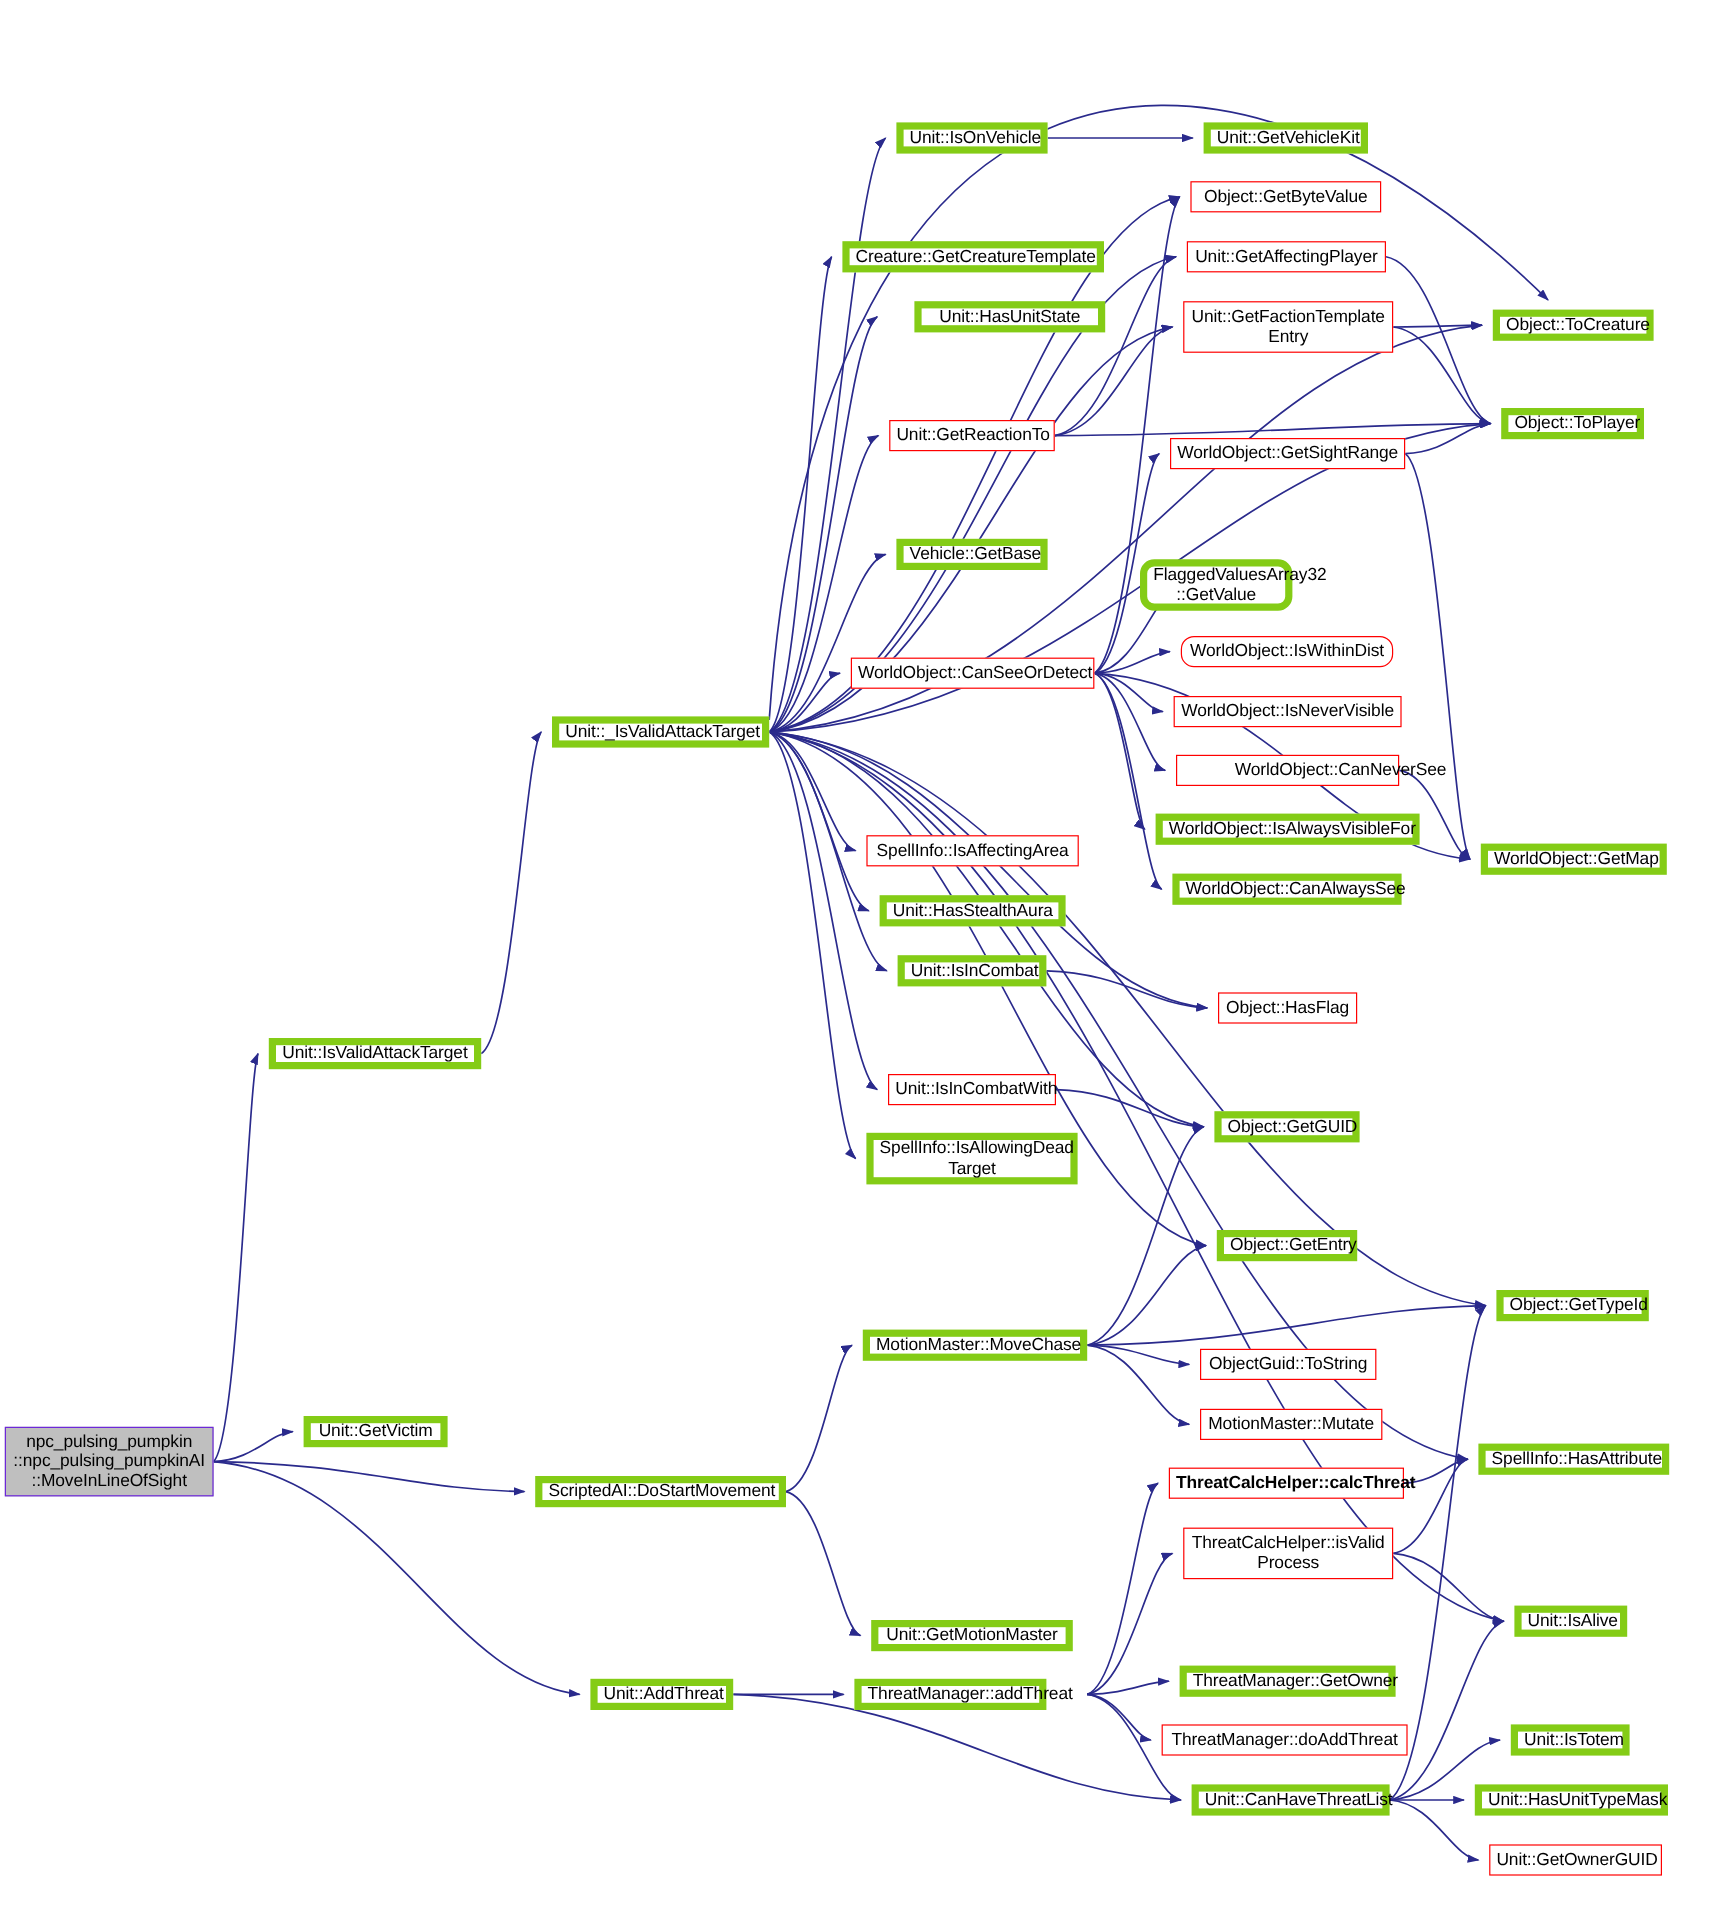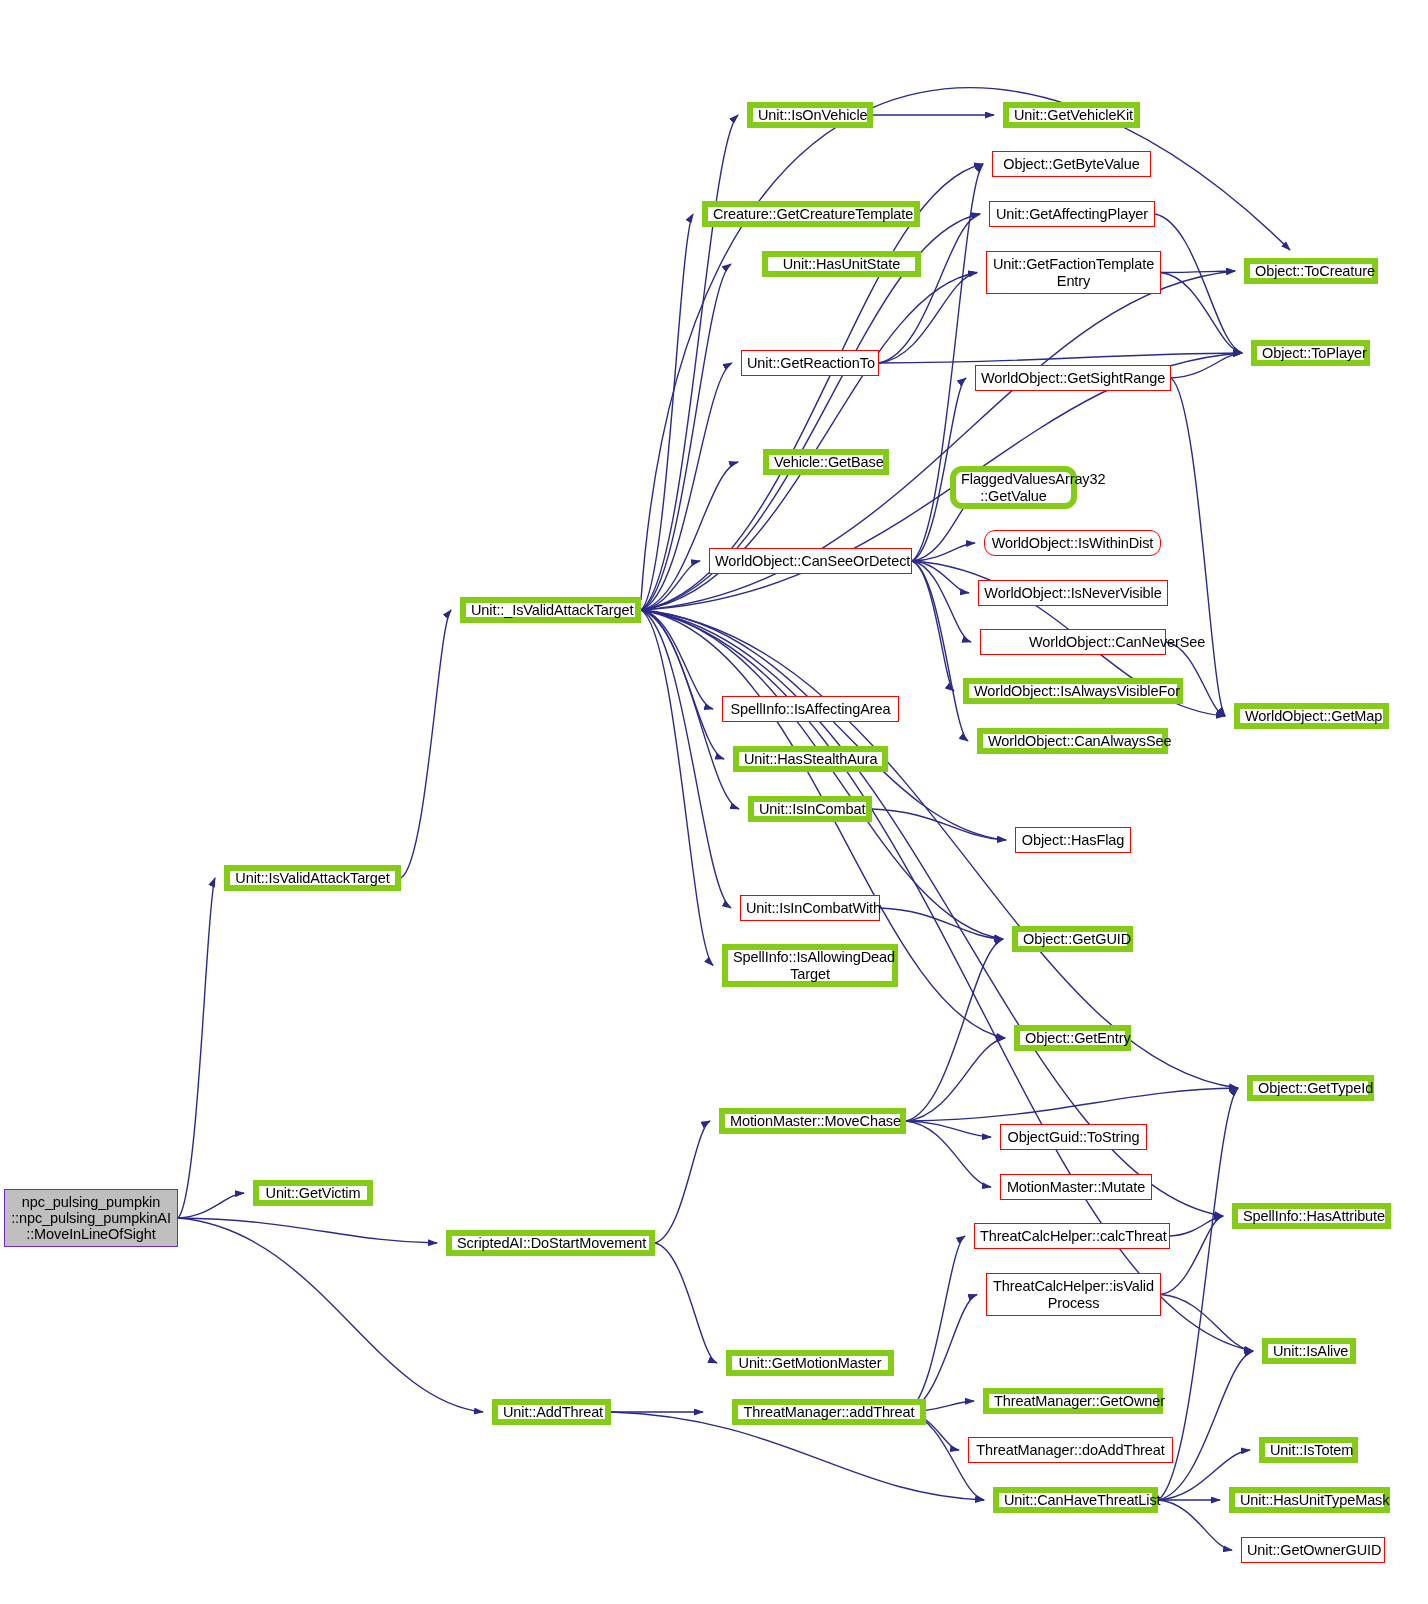--- a/index.html
+++ b/index.html
@@ -125,50 +125,50 @@
 ::MoveInLineOfSight</span></div>
       <div class="node" style="left: 253px; top: 1180px; width: 120px; height: 26px;"><span>Unit::GetVictim</span></div>
       <div class="node" style="left: 224px; top: 865px; width: 177px; height: 26px;"><span>Unit::IsValidAttackTarget</span></div>
       <div class="node" style="left: 446px; top: 1230px; width: 209px; height: 26px;"><span>ScriptedAI::DoStartMovement</span></div>
       <div class="node" style="left: 492px; top: 1399px; width: 119px; height: 26px;"><span>Unit::AddThreat</span></div>
       <div class="node" style="left: 460px; top: 597px; width: 181px; height: 26px;"><span>Unit::_IsValidAttackTarget</span></div>
       <div class="node" style="left: 747px; top: 102px; width: 126px; height: 26px;"><span>Unit::IsOnVehicle</span></div>
       <div class="node" style="left: 702px; top: 201px; width: 218px; height: 26px;"><span>Creature::GetCreatureTemplate</span></div>
       <div class="node" style="left: 740px; top: 251px; width: 159px; height: 26px; margin-left: 22px;"><span>Unit::HasUnitState</span></div>
       <div class="node red" style="left: 741px; top: 350px; width: 138px; height: 26px;"><span>Unit::GetReactionTo</span></div>
-      <div class="node" style="left: 747px; top: 449px; width: 126px; height: 26px; margin-left: 16px;"><span>Vehicle::GetBase</span></div>
+      <div class="node" style="left: 747px; top: 449px; width: 126px; height: 26px;"><span>Vehicle::GetBase</span></div>
       <div class="node red" style="left: 709px; top: 548px; width: 203px; height: 26px;"><span>WorldObject::CanSeeOrDetect</span></div>
       <div class="node red" style="left: 722px; top: 696px; width: 177px; height: 26px;"><span>SpellInfo::IsAffectingArea</span></div>
       <div class="node" style="left: 733px; top: 746px; width: 155px; height: 26px;"><span>Unit::HasStealthAura</span></div>
       <div class="node" style="left: 748px; top: 796px; width: 124px; height: 26px;"><span>Unit::IsInCombat</span></div>
       <div class="node red" style="left: 740px; top: 895px; width: 140px; height: 26px;"><span>Unit::IsInCombatWith</span></div>
       <div class="node" style="left: 722px; top: 944px; width: 176px; height: 43px;"><span>SpellInfo::IsAllowingDead
 Target</span></div>
       <div class="node" style="left: 719px; top: 1108px; width: 187px; height: 26px;"><span>MotionMaster::MoveChase</span></div>
       <div class="node" style="left: 726px; top: 1350px; width: 168px; height: 26px;"><span>Unit::GetMotionMaster</span></div>
-      <div class="node" style="left: 712px; top: 1399px; width: 194px; height: 26px; margin-left: 20px;"><span>ThreatManager::addThreat</span></div>
+      <div class="node" style="left: 712px; top: 1399px; width: 160px; height: 26px;"><span>ThreatManager::addThreat</span></div>
       <div class="node" style="left: 1003px; top: 102px; width: 137px; height: 26px;"><span>Unit::GetVehicleKit</span></div>
       <div class="node red" style="left: 992px; top: 151px; width: 159px; height: 26px;"><span>Object::GetByteValue</span></div>
       <div class="node red" style="left: 989px; top: 201px; width: 166px; height: 26px;"><span>Unit::GetAffectingPlayer</span></div>
       <div class="node red" style="left: 986px; top: 251px; width: 175px; height: 43px;"><span>Unit::GetFactionTemplate
 Entry</span></div>
       <div class="node red" style="left: 975px; top: 365px; width: 196px; height: 26px;"><span>WorldObject::GetSightRange</span></div>
       <div class="node" style="left: 950px; top: 466px; width: 127px; height: 43px; border-radius: 12px;"><span>FlaggedValuesArray32
 ::GetValue</span></div>
       <div class="node red" style="left: 984px; top: 530px; width: 177px; height: 26px; border-radius: 11px;"><span>WorldObject::IsWithinDist</span></div>
       <div class="node red" style="left: 978px; top: 580px; width: 190px; height: 26px;"><span>WorldObject::IsNeverVisible</span></div>
       <div class="node red" style="left: 980px; top: 629px; width: 186px; height: 26px; padding-left: 48px;"><span>WorldObject::CanNeverSee</span></div>
       <div class="node" style="left: 963px; top: 678px; width: 220px; height: 26px;"><span>WorldObject::IsAlwaysVisibleFor</span></div>
       <div class="node" style="left: 977px; top: 728px; width: 191px; height: 26px;"><span>WorldObject::CanAlwaysSee</span></div>
       <div class="node red" style="left: 1015px; top: 827px; width: 116px; height: 26px;"><span>Object::HasFlag</span></div>
       <div class="node" style="left: 1012px; top: 926px; width: 121px; height: 26px;"><span>Object::GetGUID</span></div>
       <div class="node" style="left: 1014px; top: 1025px; width: 117px; height: 26px;"><span>Object::GetEntry</span></div>
       <div class="node red" style="left: 1000px; top: 1124px; width: 147px; height: 26px;"><span>ObjectGuid::ToString</span></div>
       <div class="node red" style="left: 1000px; top: 1174px; width: 152px; height: 26px;"><span>MotionMaster::Mutate</span></div>
-      <div class="node red" style="left: 974px; top: 1223px; width: 196px; height: 26px;"><span>ThreatCalcHelper::calcThreat</span></div>
+      <div class="node red" style="left: 974px; top: 1223px; width: 196px; height: 26px; font-weight: bold;"><span>ThreatCalcHelper::calcThreat</span></div>
       <div class="node red" style="left: 986px; top: 1273px; width: 175px; height: 43px;"><span>ThreatCalcHelper::isValid
 Process</span></div>
       <div class="node" style="left: 983px; top: 1388px; width: 180px; height: 26px;"><span>ThreatManager::GetOwner</span></div>
       <div class="node red" style="left: 968px; top: 1437px; width: 205px; height: 26px;"><span>ThreatManager::doAddThreat</span></div>
       <div class="node" style="left: 993px; top: 1487px; width: 165px; height: 26px;"><span>Unit::CanHaveThreatList</span></div>
       <div class="node" style="left: 1244px; top: 258px; width: 134px; height: 26px;"><span>Object::ToCreature</span></div>
       <div class="node" style="left: 1251px; top: 340px; width: 119px; height: 26px;"><span>Object::ToPlayer</span></div>
       <div class="node" style="left: 1234px; top: 703px; width: 155px; height: 26px;"><span>WorldObject::GetMap</span></div>
       <div class="node" style="left: 1247px; top: 1075px; width: 127px; height: 26px;"><span>Object::GetTypeId</span></div>
       <div class="node" style="left: 1232px; top: 1203px; width: 159px; height: 26px;"><span>SpellInfo::HasAttribute</span></div>

